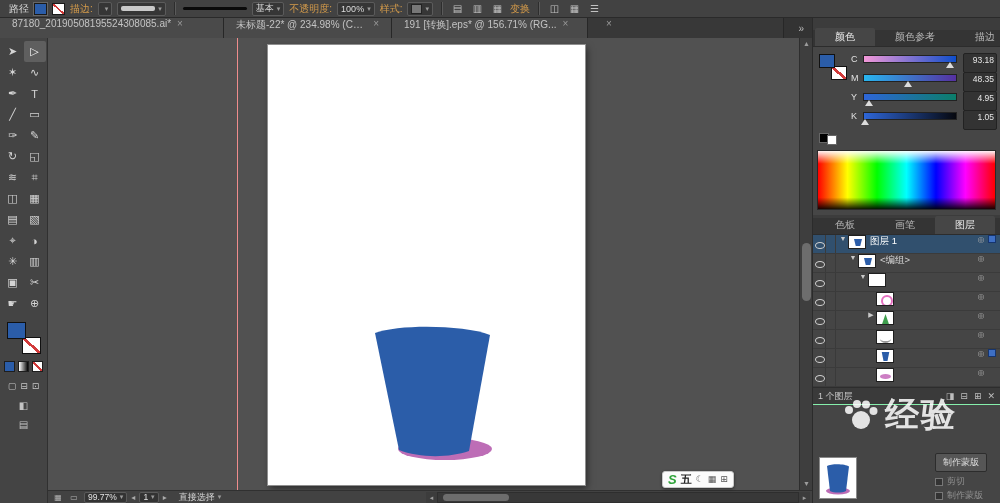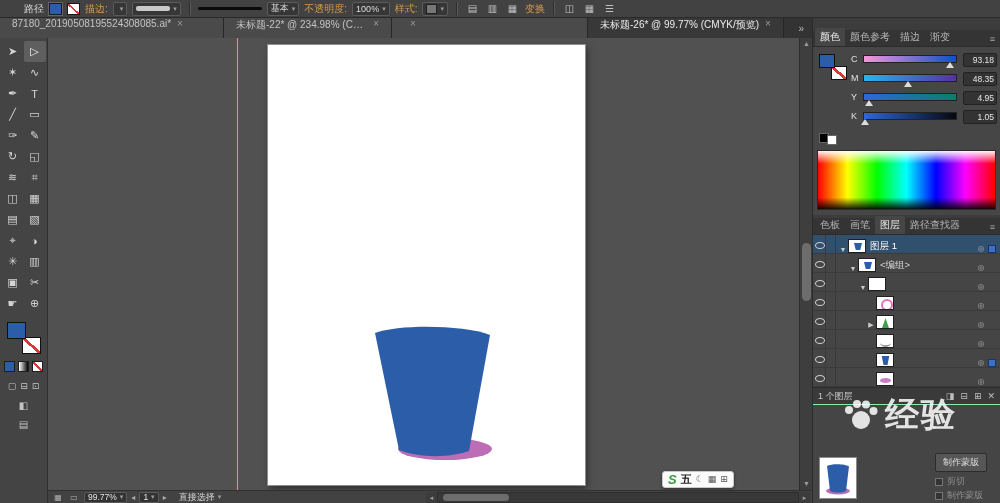--- a/index.html
+++ b/index.html
@@ -2,21 +2,21 @@
 <html><head>
 <meta charset="utf-8">
 <style>
   *{box-sizing:border-box;margin:0;padding:0}
   html,body{width:1000px;height:503px;overflow:hidden}
   body{font-family:"Liberation Sans","DejaVu Sans",sans-serif;background:#3a3a3a;color:#ccc}
   #app{position:relative;width:1000px;height:503px;background:#3f3f3f}
 
   
   #control-bar{position:absolute;left:0;top:0;width:1000px;height:18px;background:#424242;
-    border-bottom:1px solid #2a2a2a;display:flex;align-items:center;gap:5px;padding:0 24px;font-size:10px}
+    border-bottom:1px solid #2a2a2a;display:flex;align-items:center;gap:5px;padding:0 9px;font-size:10px}
   .cb-label{color:#d8d8d8}
   .cb-fill{width:13px;height:12px;background:#2b5da9;border:1px solid #1a1a1a;box-shadow:0 0 0 1px #666}
   .cb-stroke{width:13px;height:12px;border:1px solid #1a1a1a;
     background:linear-gradient(to top right,#fff 44%,#d23a3a 44%,#d23a3a 56%,#fff 56%)}
   .cb-link{color:#d39a4a;white-space:nowrap}
   .cb-dd{display:inline-flex;align-items:center;background:#363636;border:1px solid #5b5b5b;height:14px;
     padding:0 3px;font-size:9px;color:#ddd;border-radius:2px;white-space:nowrap}
   .car::after{content:"▾";font-size:7px;color:#9a9a9a;margin-left:3px}
   .cb-sep{width:1px;height:13px;background:#2d2d2d;box-shadow:1px 0 0 #5a5a5a;margin:0 3px}
   .pline{display:inline-block;width:34px;height:5px;background:#c9c9c9;border-radius:2px}
@@ -69,52 +69,52 @@
   .sarr{position:absolute;left:0;width:13px;height:12px;color:#9c9c9c;font-size:7px;text-align:center;line-height:12px}
   .sarr.up{top:0}.sarr.up::before{content:"▲"}
   .sarr.dn{bottom:0}.sarr.dn::before{content:"▼"}
 
   
   #dock{position:absolute;left:812px;top:18px;width:188px;height:485px;background:#3c3c3c;border-left:1px solid #2b2b2b}
   .pstrip{position:absolute;left:0;width:100%;height:17px;background:#343434;display:flex;align-items:flex-end;
     padding:0 2px;font-size:10px;border-bottom:1px solid #2c2c2c}
   .pstrip.s1{top:12px}
   .pstrip.s2{top:200px}
-  .ptab{padding:2px 5px;color:#b5b5b5;white-space:nowrap}
+  .ptab{padding:2px 20px;color:#b5b5b5;white-space:nowrap}
   .ptab.active{background:#464646;color:#ededed;border-radius:2px 2px 0 0}
   .pmenu{margin-left:auto;color:#aaa;font-size:9px;padding:2px 3px}
   .pmenu::before{content:"≡"}
 
   .color-body{position:absolute;left:0;top:29px;width:100%;height:168px;background:#464646}
   .fsw{position:absolute;left:6px;top:7px;width:28px;height:26px}
   .fsw .bstroke{position:absolute;right:0;bottom:0;width:16px;height:14px;border:1px solid #111;
     background:linear-gradient(to top right,#fff 42%,#d23a3a 42%,#d23a3a 58%,#fff 58%)}
   .fsw .bfill{position:absolute;left:0;top:0;width:16px;height:14px;background:#2b5da9;border:1px solid #111}
   .srow{position:absolute;left:0;width:100%;height:18px}
   .srow .sch{position:absolute;left:38px;top:2px;font-size:9px;color:#e0e0e0}
   .strack{position:absolute;left:50px;top:3px;width:94px;height:8px;border:1px solid #222}
   .strack.c{background:linear-gradient(to right,#f398d8,#0f4ecb)}
   .strack.m{background:linear-gradient(to right,#28b5ee,#5630a0)}
   .strack.y{background:linear-gradient(to right,#2e66d8,#0b7e6a)}
   .strack.k{background:linear-gradient(to right,#2e66d8,#06080f)}
   .sthumb{position:absolute;bottom:-6px;transform:translateX(-50%);width:0;height:0;
     border-left:4px solid transparent;border-right:4px solid transparent;border-bottom:6px solid #dcdcdc}
-  .sval{position:absolute;left:150px;top:1px;width:34px;height:14px;background:#333;border:1px solid #222;
+  .sval{position:absolute;left:150px;top:1px;width:34px;height:20px;background:#333;border:1px solid #222;
     font-size:8.5px;color:#e5e5e5;text-align:right;padding:1px 2px;border-radius:2px}
   .row-c{top:5px}.row-m{top:24px}.row-y{top:43px}.row-k{top:62px}
   .bwsw{position:absolute;left:6px;top:86px;width:22px;height:12px}
   .bwsw .b1{position:absolute;left:0;top:0;width:10px;height:10px;background:#000;border:1px solid #666}
   .bwsw .b2{position:absolute;left:8px;top:2px;width:10px;height:10px;background:#fff;border:1px solid #666}
   .spectrum{position:absolute;left:4px;right:4px;top:103px;height:60px;border:1px solid #2a2a2a;
     background:
       linear-gradient(to bottom,rgba(255,255,255,.95),rgba(255,255,255,0) 22%,rgba(0,0,0,0) 80%,rgba(0,0,0,.9)),
       linear-gradient(to right,#f00,#ff0,#0f0,#0ff,#00f,#f0f,#f00)}
 
   .layers{position:absolute;left:0;top:217px;width:100%;height:152px;background:#454545}
-  .lrow{position:relative;height:19px;border-bottom:1px solid #3b3b3b;display:flex;align-items:flex-end;font-size:9.5px}
+  .lrow{position:relative;height:19px;border-bottom:1px solid #3b3b3b;display:flex;align-items:flex-start;font-size:9.5px}
   .lrow[data-selected="true"]{background:#31506e;color:#fff}
   .eye{width:13px;height:100%;border-right:1px solid #3a3a3a;position:relative;flex:0 0 13px}
   .eye::after{content:"";position:absolute;left:2px;top:7px;width:8px;height:5px;border:1px solid #cfcfcf;border-radius:50%}
   .lockc{width:10px;height:100%;border-right:1px solid #3a3a3a;flex:0 0 10px}
   .twirl{width:10px;flex:0 0 10px;text-align:center;font-size:7px;color:#c9c9c9}
   .r0 .twirl{margin-left:2px}.r1 .twirl{margin-left:12px}.r2 .twirl{margin-left:22px}
   .r3 .twirl,.r4 .twirl,.r5 .twirl,.r6 .twirl,.r7 .twirl{margin-left:30px}
   .thumb{width:18px;height:14px;background:#fff;border:1px solid #1f1f1f;flex:0 0 18px;position:relative;overflow:hidden;margin-right:4px}
   .thumb[data-kind="art"]::after{content:"";position:absolute;left:5px;top:3px;width:8px;height:7px;background:#2b5da9;
     clip-path:polygon(0 0,100% 0,78% 100%,22% 100%)}
@@ -217,24 +217,24 @@
   <div id="tab-bar">
     <div class="doc-tab t1">
       <span class="tab-label">87180_20190508195524308085.ai*</span>
       <span class="tab-close"></span>
     </div>
     <div class="doc-tab t2">
       <span class="tab-label">未标题-22* @ 234.98% (CMYK/...</span>
       <span class="tab-close"></span>
     </div>
     <div class="doc-tab t3">
+      <span class="tab-label">191 [转换].eps* @ 156.71% (RG...</span>
       <span class="tab-close"></span>
     </div>
     <div class="doc-tab t4 active">
-      <span class="tab-label">未标题-26* @ 99.77% (CMYK/预览)</span>
       <span class="tab-close"></span>
     </div>
     <span class="tab-overflow">»</span>
   </div>
 
   <div id="toolbar">
     <div class="tools">
       <span class="tool">➤</span>
       <span class="tool active">▷</span>
       <span class="tool">✶</span>

